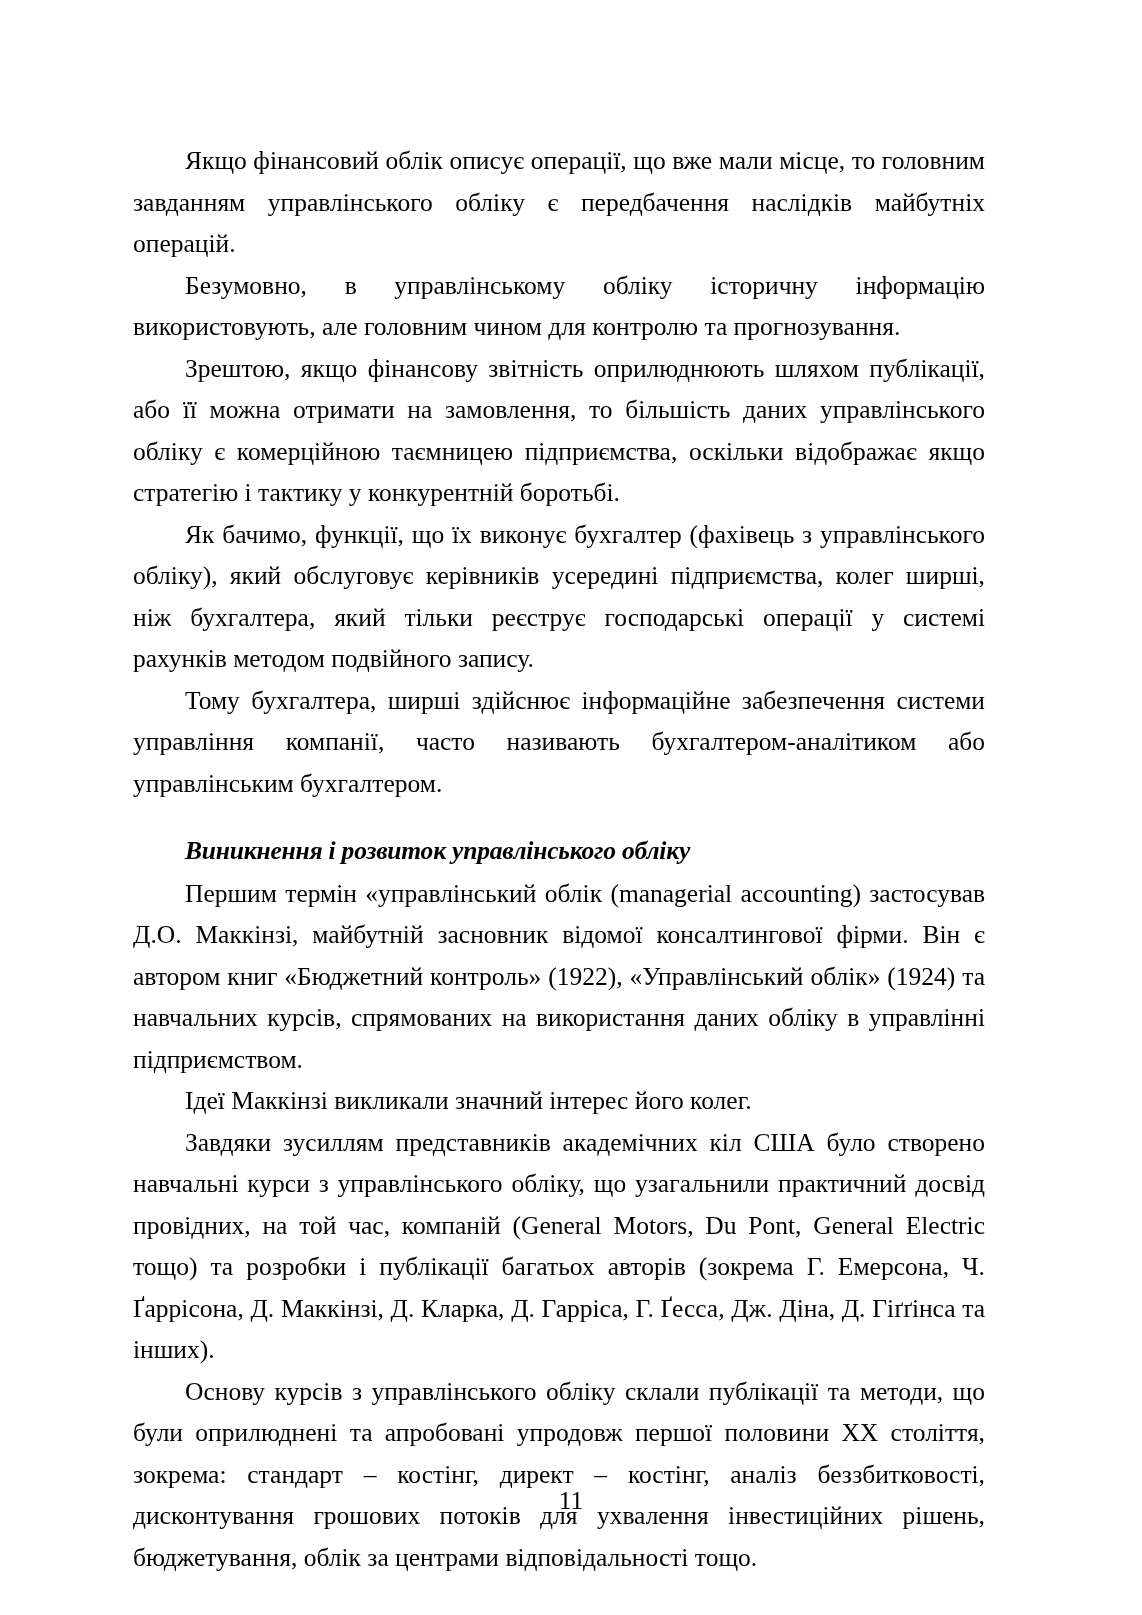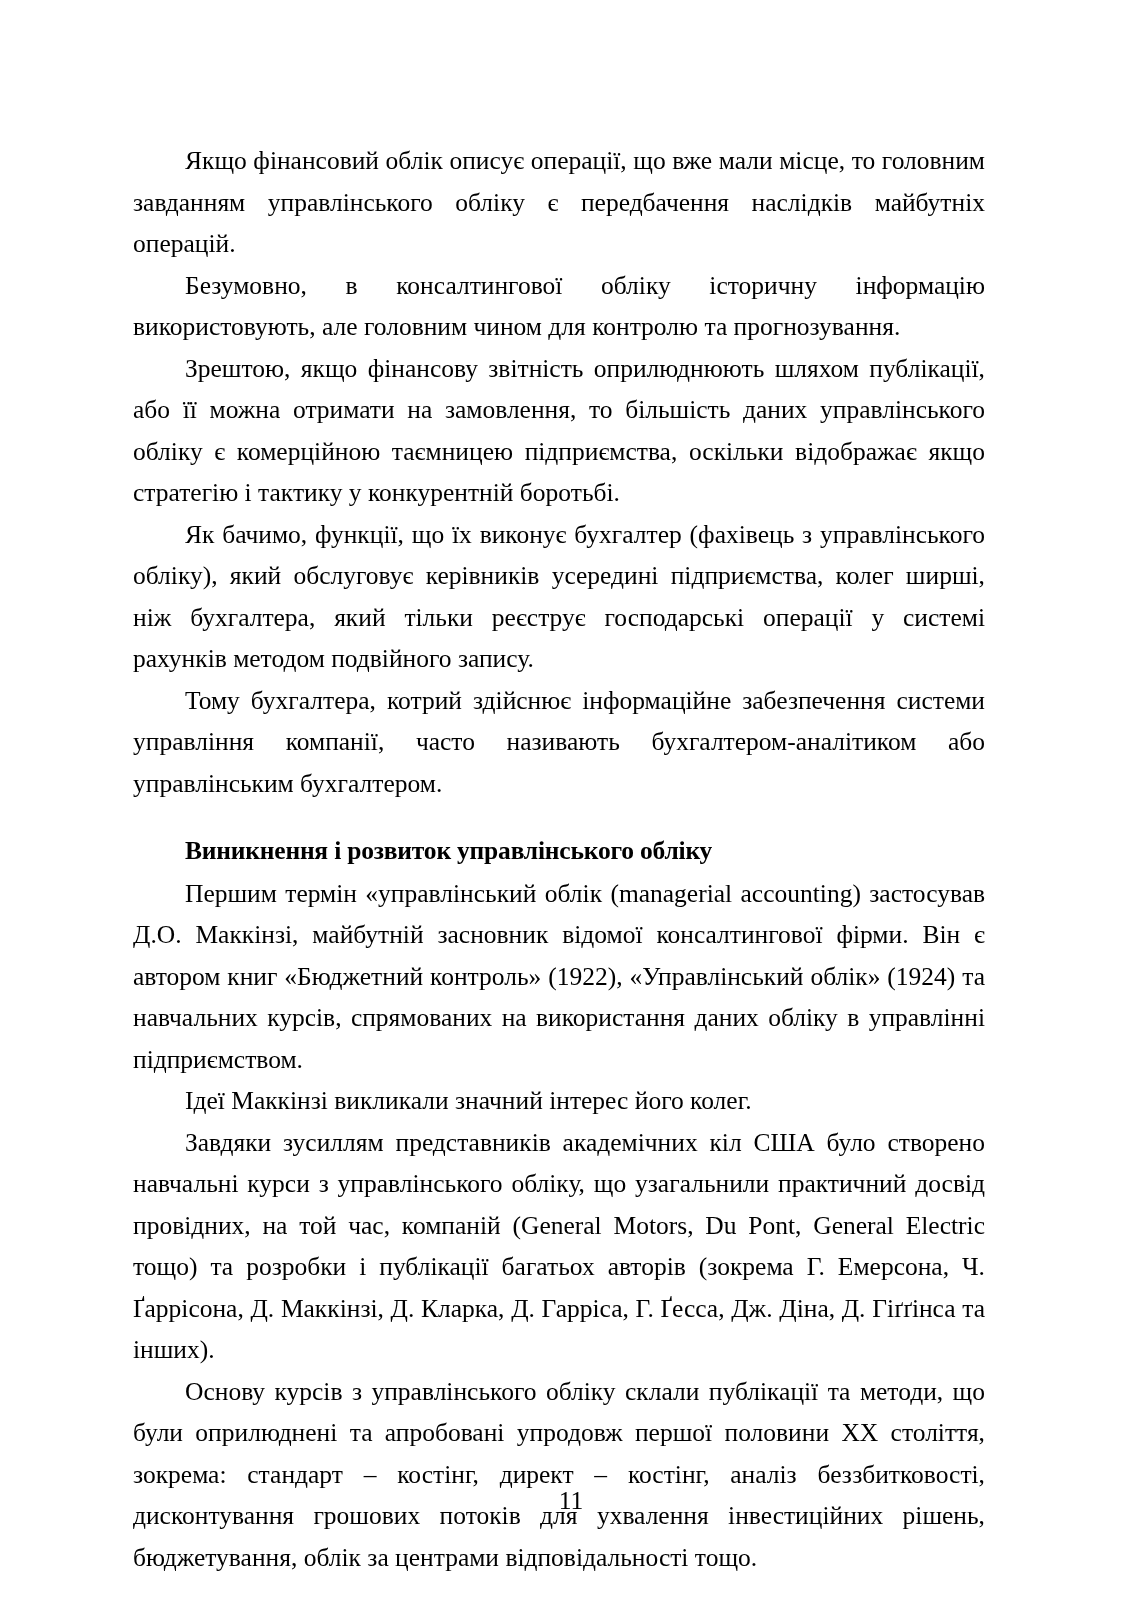--- a/index.html
+++ b/index.html
@@ -40,20 +40,21 @@
   h2.section-heading {
     margin: 0;
     padding-top: 26px;
     padding-bottom: 1px;
     font-size: 25.5px;
     line-height: 41.5px;
     font-weight: bold;
     text-align: left;
     text-indent: 52px;
     letter-spacing: -0.2px;
+    font-style: italic;
   }
   .page-number {
     position: absolute;
     left: 0;
     right: 0;
     top: 1470px;
     text-align: center;
     font-size: 25.5px;
     line-height: 30px;
     font-family: "Liberation Serif", "DejaVu Serif", serif;
@@ -62,27 +63,27 @@
 </style>
 </head>
 <body>
 
 <div class="page">
 
   <div class="content">
 
     <p class="body-par">Якщо фінансовий облік описує операції, що вже мали місце, то головним завданням управлінського обліку є передбачення наслідків майбутніх операцій.</p>
 
-    <p class="body-par">Безумовно, в консалтингової обліку історичну інформацію використовують, але головним чином для контролю та прогнозування.</p>
+    <p class="body-par">Безумовно, в управлінському обліку історичну інформацію використовують, але головним чином для контролю та прогнозування.</p>
 
     <p class="body-par">Зрештою, якщо фінансову звітність оприлюднюють шляхом публікації, або її можна отримати на замовлення, то більшість даних управлінського обліку є комерційною таємницею підприємства, оскільки відображає якщо стратегію і тактику у конкурентній боротьбі.</p>
 
     <p class="body-par">Як бачимо, функції, що їх виконує бухгалтер (фахівець з управлінського обліку), який обслуговує керівників усередині підприємства, колег ширші, ніж бухгалтера, який тільки реєструє господарські операції у системі рахунків методом подвійного запису.</p>
 
-    <p class="body-par">Тому бухгалтера, котрий здійснює інформаційне забезпечення системи управління компанії, часто називають бухгалтером-аналітиком або управлінським бухгалтером.</p>
+    <p class="body-par">Тому бухгалтера, ширші здійснює інформаційне забезпечення системи управління компанії, часто називають бухгалтером-аналітиком або управлінським бухгалтером.</p>
 
 
     <h2 class="section-heading">Виникнення і розвиток управлінського обліку</h2>
 
     <p class="body-par">Першим термін «управлінський облік (managerial accounting) застосував Д.О. Маккінзі, майбутній засновник відомої консалтингової фірми. Він є автором книг «Бюджетний контроль» (1922), «Управлінський облік» (1924) та навчальних курсів, спрямованих на використання даних обліку в управлінні підприємством.</p>
 
     <p class="body-par">Ідеї Маккінзі викликали значний інтерес його колег.</p>
 
     <p class="body-par">Завдяки зусиллям представників академічних кіл США було створено навчальні курси з управлінського обліку, що узагальнили практичний досвід провідних, на той час, компаній (General Motors, Du Pont, General Electric тощо) та розробки і публікації багатьох авторів (зокрема Г. Емерсона, Ч. Ґаррісона, Д. Маккінзі, Д. Кларка, Д. Гарріса, Г. Ґесса, Дж. Діна, Д. Гіґґінса та інших).</p>
 

